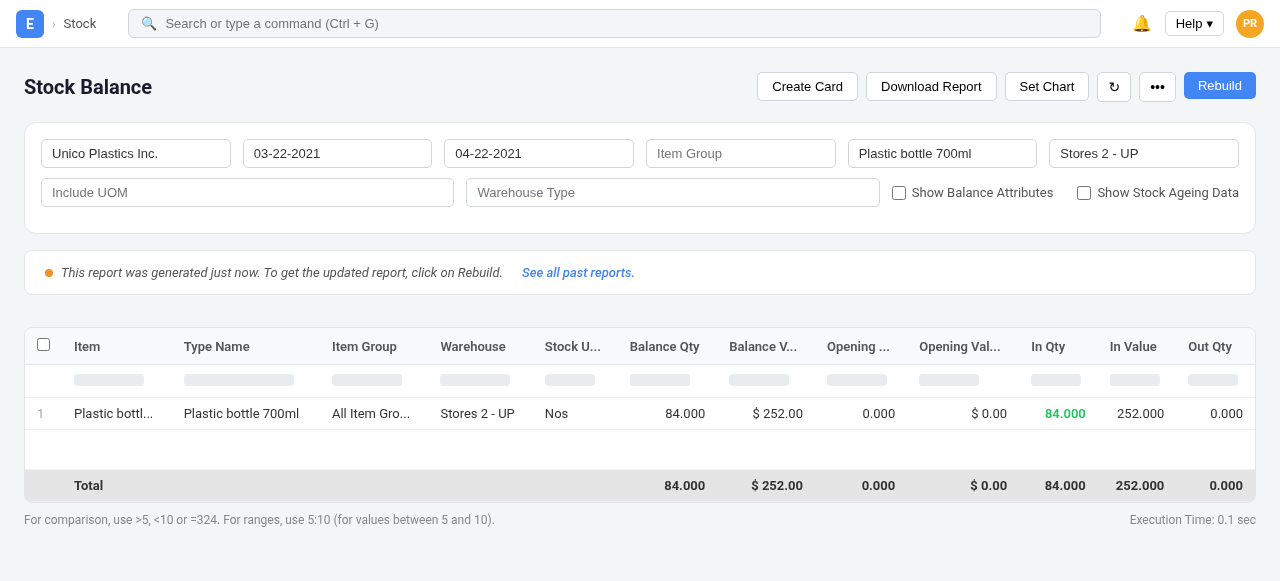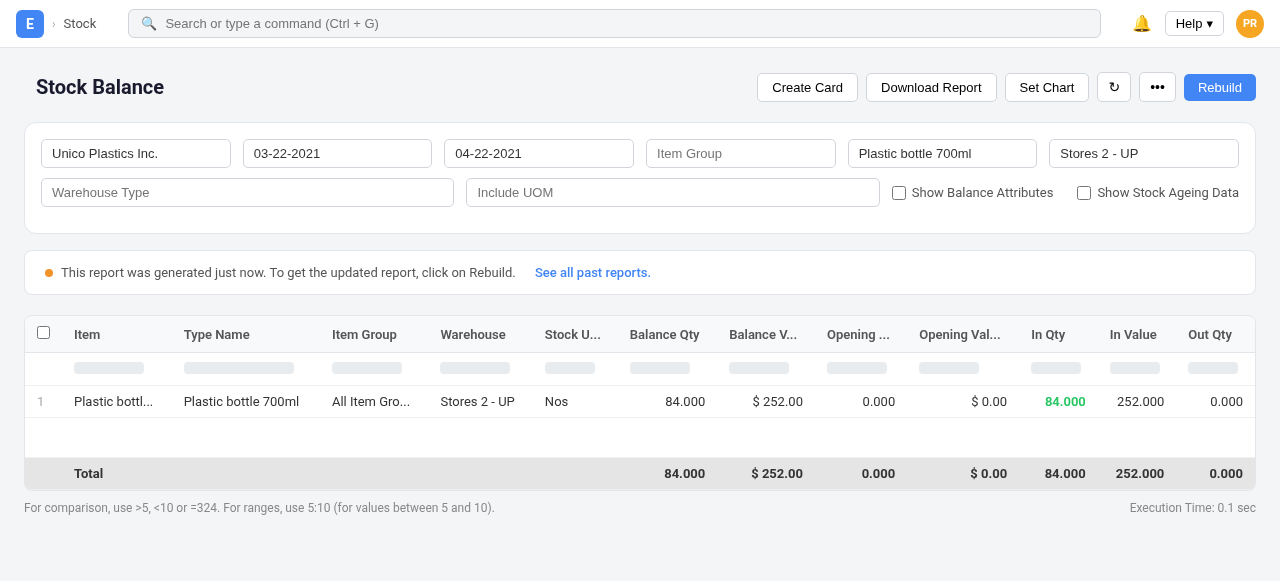--- a/index.html
+++ b/index.html
@@ -29,23 +29,23 @@
       border: 1px solid #d1d5db; border-radius: 5px; padding: 4px 10px; background: #fff;
       font-size: 13px; cursor: pointer; display: flex; align-items: center; gap: 4px;
     }
     .avatar {
       width: 28px; height: 28px; border-radius: 50%; background: #f6a623;
       display: flex; align-items: center; justify-content: center; color: #fff; font-size: 11px; font-weight: bold;
     }
 
     
     .page { padding: 24px; }
-    .page-header { display: flex; align-items: center; justify-content: space-between; margin-bottom: 20px; margin-left: 12px; }
+    .page-header { display: flex; align-items: center; justify-content: space-between; margin-bottom: 20px; }
     .page-title { font-size: 20px; font-weight: 700; color: #1a1a2e; }
-    .header-actions { display: flex; gap: 8px; align-items: center; }
+    .header-actions { display: flex; gap: 8px; align-items: flex-start; }
     .btn { border: 1px solid #d1d5db; border-radius: 5px; padding: 6px 14px; background: #fff; font-size: 13px; cursor: pointer; }
     .btn-primary { background: #4285f4; color: #fff; border: none; font-weight: 500; }
     .icon-btn { border: 1px solid #d1d5db; border-radius: 5px; padding: 6px 10px; background: #fff; cursor: pointer; font-size: 14px; }
 
     
     .filter-card {
       background: #fff; border: 1px solid #e2e6ea; border-radius: 12px; padding: 16px;
       margin-bottom: 16px;
     }
     .filter-row { display: flex; gap: 12px; margin-bottom: 10px; flex-wrap: wrap; }
@@ -54,21 +54,21 @@
       color: #333; background: #fff; min-width: 140px; flex: 1;
     }
     .filter-input.placeholder { color: #aaa; }
     .filter-checkboxes { display: flex; gap: 24px; align-items: center; }
     .filter-checkbox { display: flex; align-items: center; gap: 6px; font-size: 13px; color: #555; }
     .filter-checkbox input[type=checkbox] { width: 14px; height: 14px; }
 
     
     .info-banner {
       background: #fff; border: 1px solid #e2e6ea; border-radius: 8px; padding: 14px 20px;
-      display: flex; align-items: center; gap: 8px; margin-bottom: 20px; font-size: 13px; color: #555;
+      display: flex; align-items: center; gap: 8px; margin-bottom: 32px; font-size: 13px; color: #555; font-style: italic;
     }
     .dot { width: 8px; height: 8px; border-radius: 50%; background: #f0932b; flex-shrink: 0; }
     .info-banner a { color: #4285f4; text-decoration: none; font-weight: 500; }
 
     
     .table-wrapper {
       background: #fff; border: 1px solid #e2e6ea; border-radius: 8px; overflow: auto;
     }
     table { width: 100%; border-collapse: collapse; font-size: 13px; }
     thead tr { background: #f8f9fa; }
@@ -130,22 +130,22 @@
   <div class="filter-card">
     <div class="filter-row">
       <input class="filter-input" type="text" value="Unico Plastics Inc." style="">
       <input class="filter-input" type="text" value="03-22-2021" style="">
       <input class="filter-input" type="text" value="04-22-2021" style="">
       <input class="filter-input placeholder" type="text" placeholder="Item Group" style="">
       <input class="filter-input" type="text" value="Plastic bottle 700ml" style="">
       <input class="filter-input" type="text" value="Stores 2 - UP" style="">
     </div>
     <div class="filter-row">
+      <input class="filter-input placeholder" type="text" placeholder="Include UOM" style="">
       <input class="filter-input placeholder" type="text" placeholder="Warehouse Type" style="">
-      <input class="filter-input placeholder" type="text" placeholder="Include UOM" style="">
       <div class="filter-checkboxes">
         <label class="filter-checkbox">
           <input type="checkbox" style="">
           <span>Show Balance Attributes</span>
         </label>
         <label class="filter-checkbox">
           <input type="checkbox" style="">
           <span>Show Stock Ageing Data</span>
         </label>
       </div>

